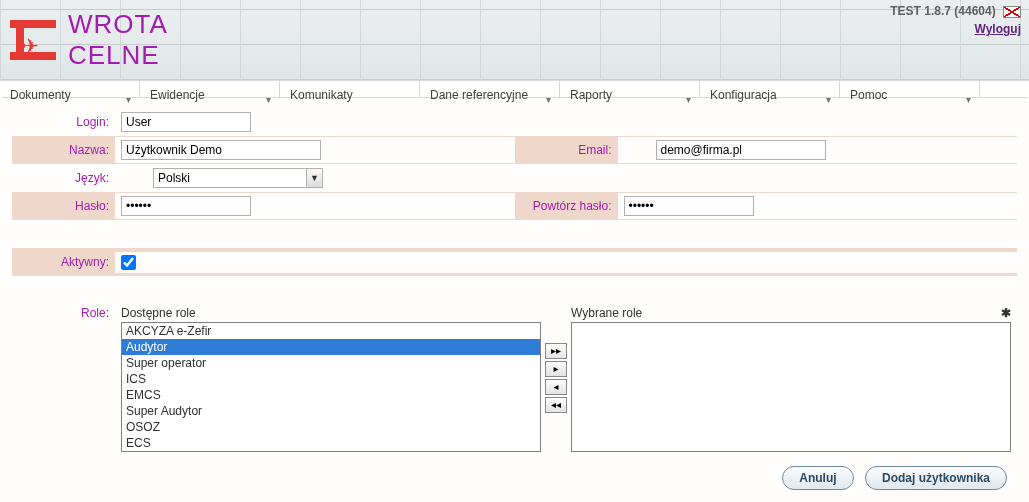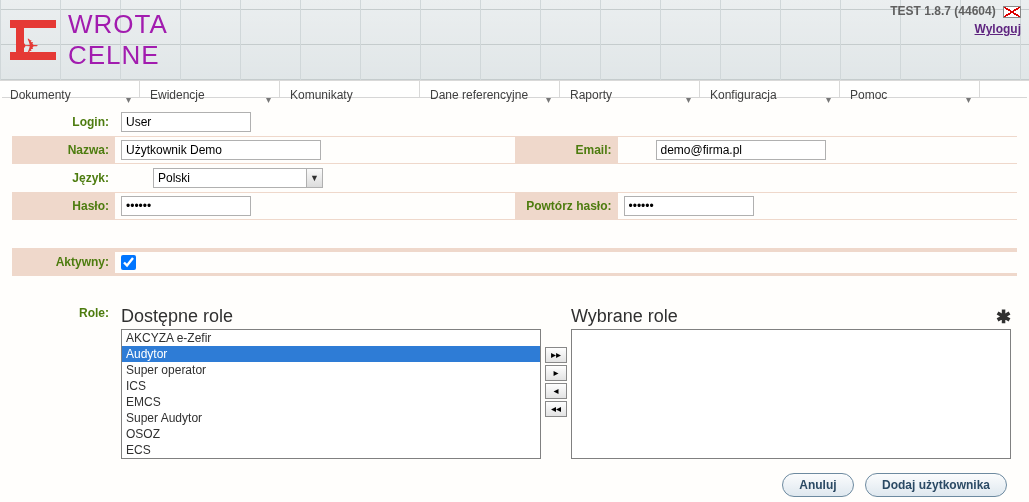--- a/index.html
+++ b/index.html
@@ -61,21 +61,21 @@
   }
   .panel-header .sq{display:inline-block;width:7px;height:7px;background:#e8e8e8;}
   .panel-body{
     background:#fffefc;
     padding:10px 10px 16px 10px;
     border-top:1px solid #d6d6d6;
   }
   .row { display:flex; align-items:center; min-height:28px;}
   .lbl{
     width:103px; text-align:right; padding-right:6px;
-    font-weight:bold; color:#4d7c0f;
+    font-weight:normal; color:#a21caf;
   }
   .cell{
     flex:0 0 auto;
     display:flex; align-items:center; padding:3px 6px;
   }
   .shade .lbl, .shade .cell{ }
   .row.shade{ background: #efd8cb; }
   .row.light{ background: #fffefc; }
   .two-col{ display:flex; }
   .two-col .col{ flex:1; display:flex; align-items:center;}
@@ -86,21 +86,21 @@
   .w130{width:130px;} .w170{width:170px;margin-left:32px;} .w200{width:200px;}
   .dropdown{ position:relative; display:inline-block;}
   .dropdown input{ padding-right:18px;}
   .dropdown .dd-btn{
     position:absolute; right:1px; top:1px; bottom:1px; width:16px;
     background:linear-gradient(#fafafa,#dcdcdc); border-left:1px solid #b0b0b0;
     display:flex;align-items:center;justify-content:center; font-size:9px; cursor:pointer;
   }
   .chk{ width:15px; height:15px;}
   .roles-wrap{ display:flex; align-items:stretch; gap:4px;}
-  .listhead{ font-size:18px; padding:2px 0;}
+  .listhead{ font-size:12px; padding:2px 0;}
   .listbox{
     border:1px solid #808080; background:#fff; width:420px; height:130px;
     overflow-y:scroll;
     font-size:12px;
   }
   .listbox .li{ padding:1px 4px; cursor:default; white-space:nowrap;}
   .listbox .li.sel{ background:#2e7cd6; color:#fff;}
   .xferbtns{ display:flex; flex-direction:column; justify-content:center; gap:2px;}
   .xferbtns button{
     width:22px; height:16px; font-size:10px; line-height:10px;

